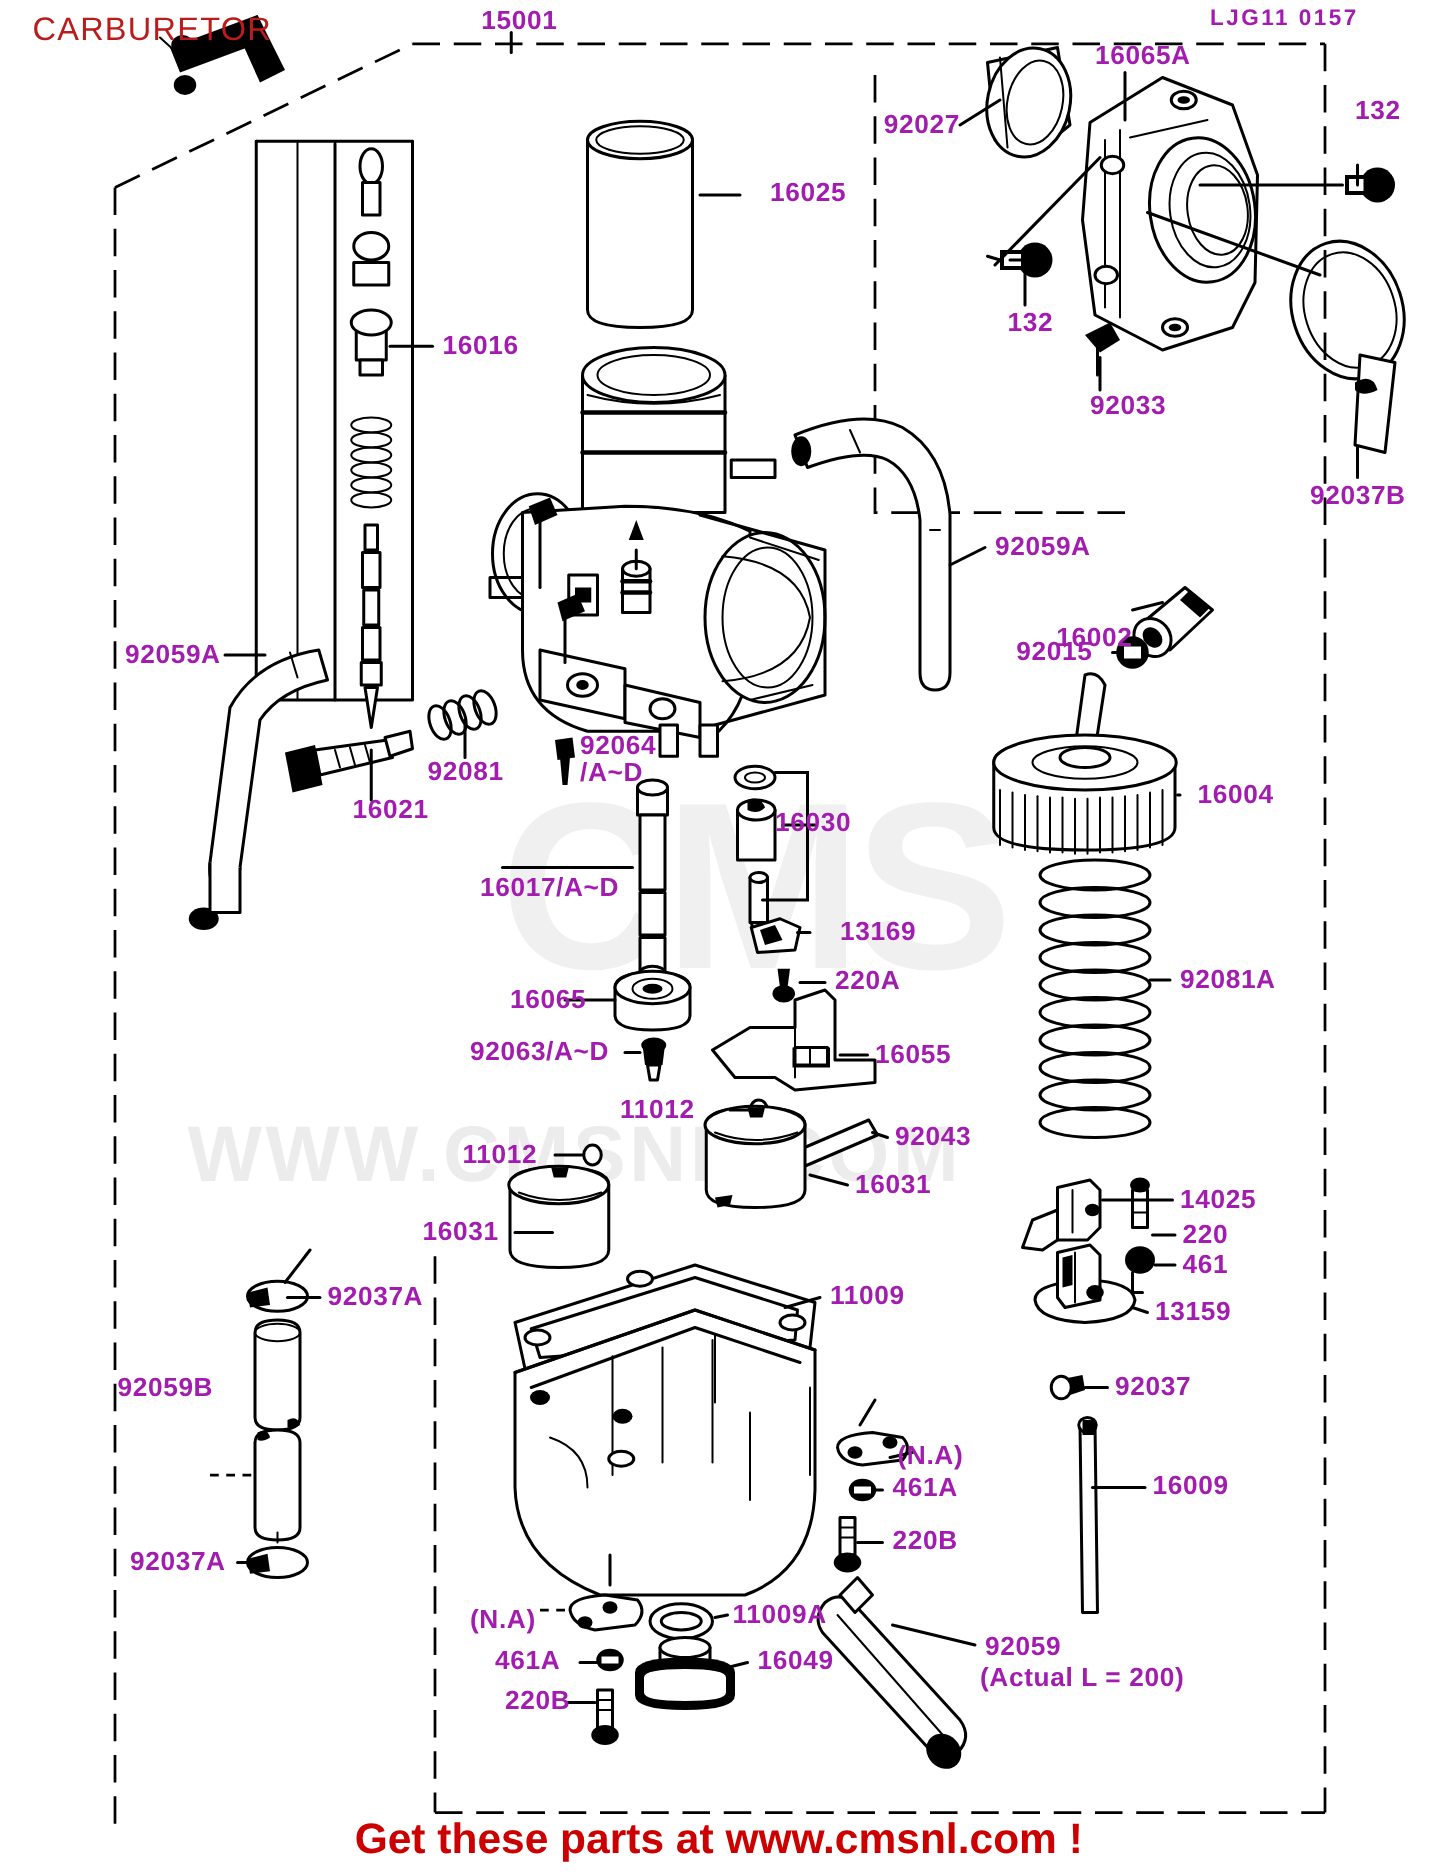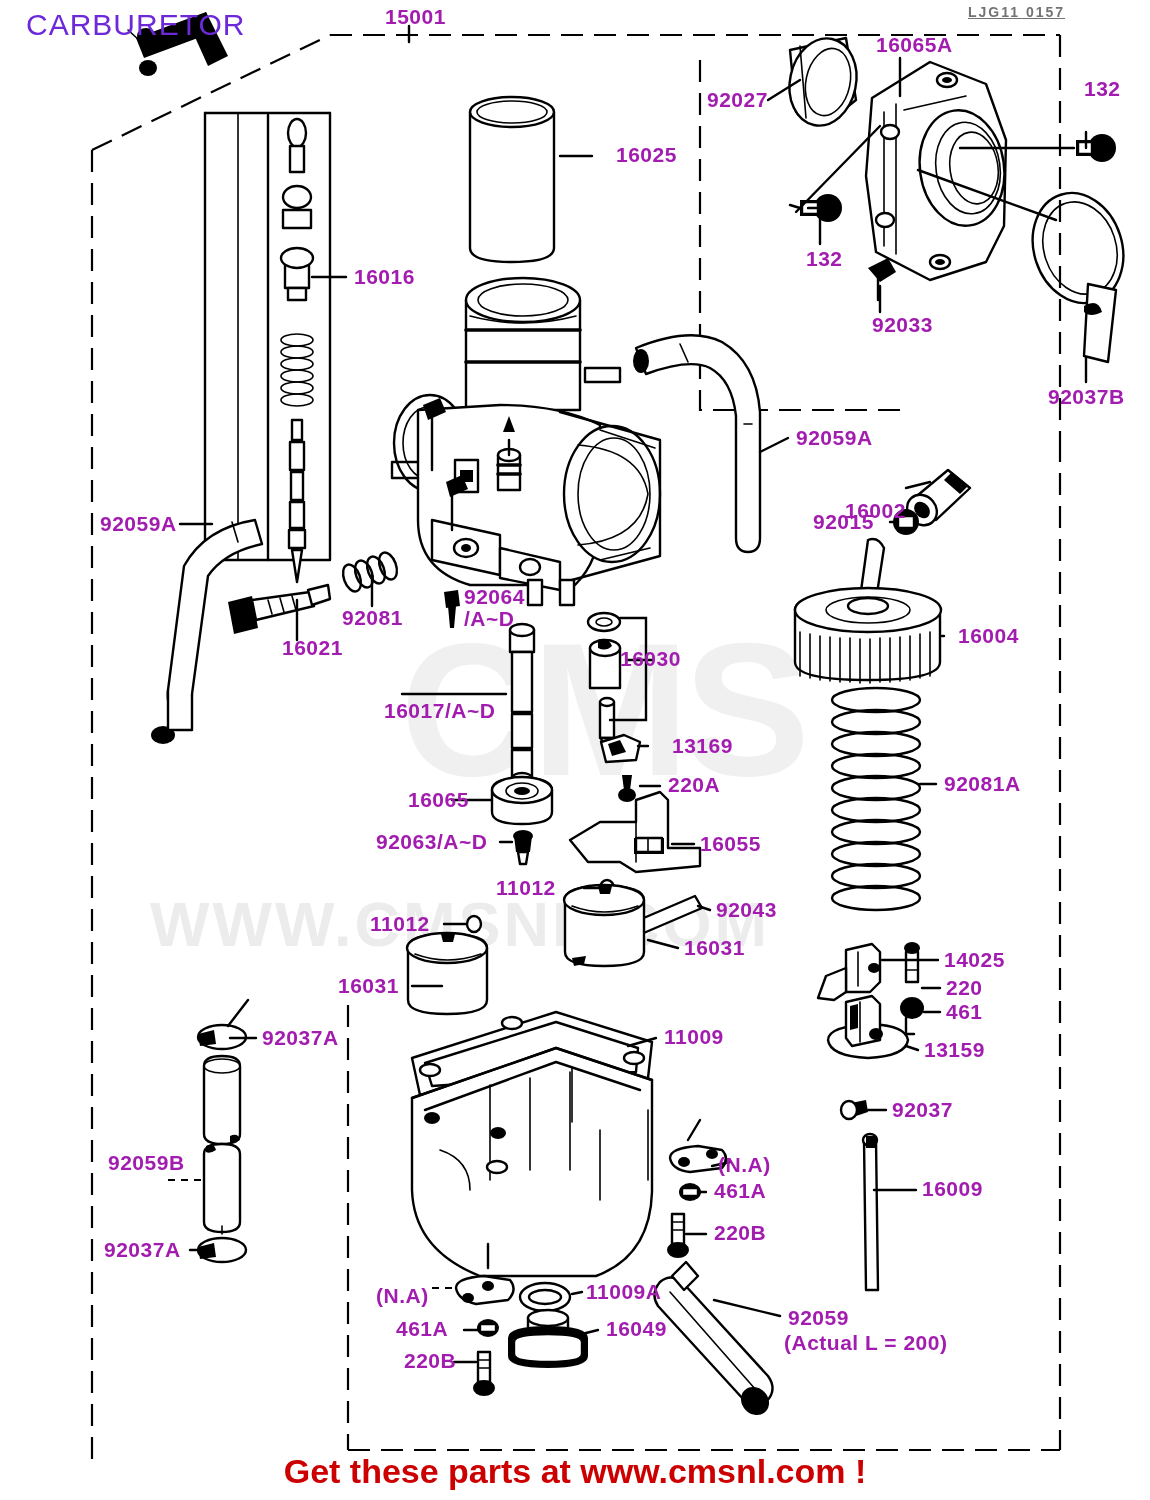--- a/index.html
+++ b/index.html
@@ -24,34 +24,33 @@
     font-size: 21px;
     color: #a21caf;
     white-space: pre;
     line-height: 1.05;
     letter-spacing: 0.5px;
   }
   .title {
     position: absolute;
     font-family: "Liberation Sans", sans-serif;
     font-weight: normal;
-    font-size: 30px;
-    color: #6d28d9;
+    font-size: 26px;
+    color: #b91c1c;
     letter-spacing: 1px;
     white-space: pre;
   }
   .code {
     position: absolute;
     font-family: "Liberation Sans", sans-serif;
     font-weight: bold;
-    font-size: 14px;
-    color: #737373;
+    font-size: 18px;
+    color: #a21caf;
     letter-spacing: 2px;
     white-space: pre;
-    text-decoration: underline;
   }
   .footer {
     position: absolute;
     left: 0; right: 0;
     text-align: center;
     font-family: "Liberation Sans", sans-serif;
     font-weight: bold;
     font-size: 34px;
     color: #cc0000;
     white-space: pre;
@@ -652,21 +651,21 @@
   <div class="lbl" style="left:1084px; top:78px;">132</div>
   <div class="lbl" style="left:806px; top:248px;">132</div>
   <div class="lbl" style="left:872px; top:314px;">92033</div>
   <div class="lbl" style="left:1048px; top:386px;">92037B</div>
 
   <div class="lbl" style="left:354px; top:266px;">16016</div>
   <div class="lbl" style="left:100px; top:513px;">92059A</div>
   <div class="lbl" style="left:282px; top:637px;">16021</div>
   <div class="lbl" style="left:342px; top:607px;">92081</div>
   <div class="lbl" style="left:262px; top:1027px;">92037A</div>
-  <div class="lbl" style="left:94px; top:1152px;margin-left:14px;">92059B</div>
+  <div class="lbl" style="left:94px; top:1100px;">92059B</div>
   <div class="lbl" style="left:104px; top:1239px;">92037A</div>
 
   <div class="lbl" style="left:464px; top:586px;">92064</div>
   <div class="lbl" style="left:464px; top:608px;">/A~D</div>
   <div class="lbl" style="left:384px; top:683px;margin-top:17px;">16017/A~D</div>
   <div class="lbl" style="left:620px; top:648px;">16030</div>
   <div class="lbl" style="left:672px; top:735px;">13169</div>
   <div class="lbl" style="left:668px; top:774px;">220A</div>
   <div class="lbl" style="left:408px; top:789px;">16065</div>
   <div class="lbl" style="left:376px; top:831px;">92063/A~D</div>

